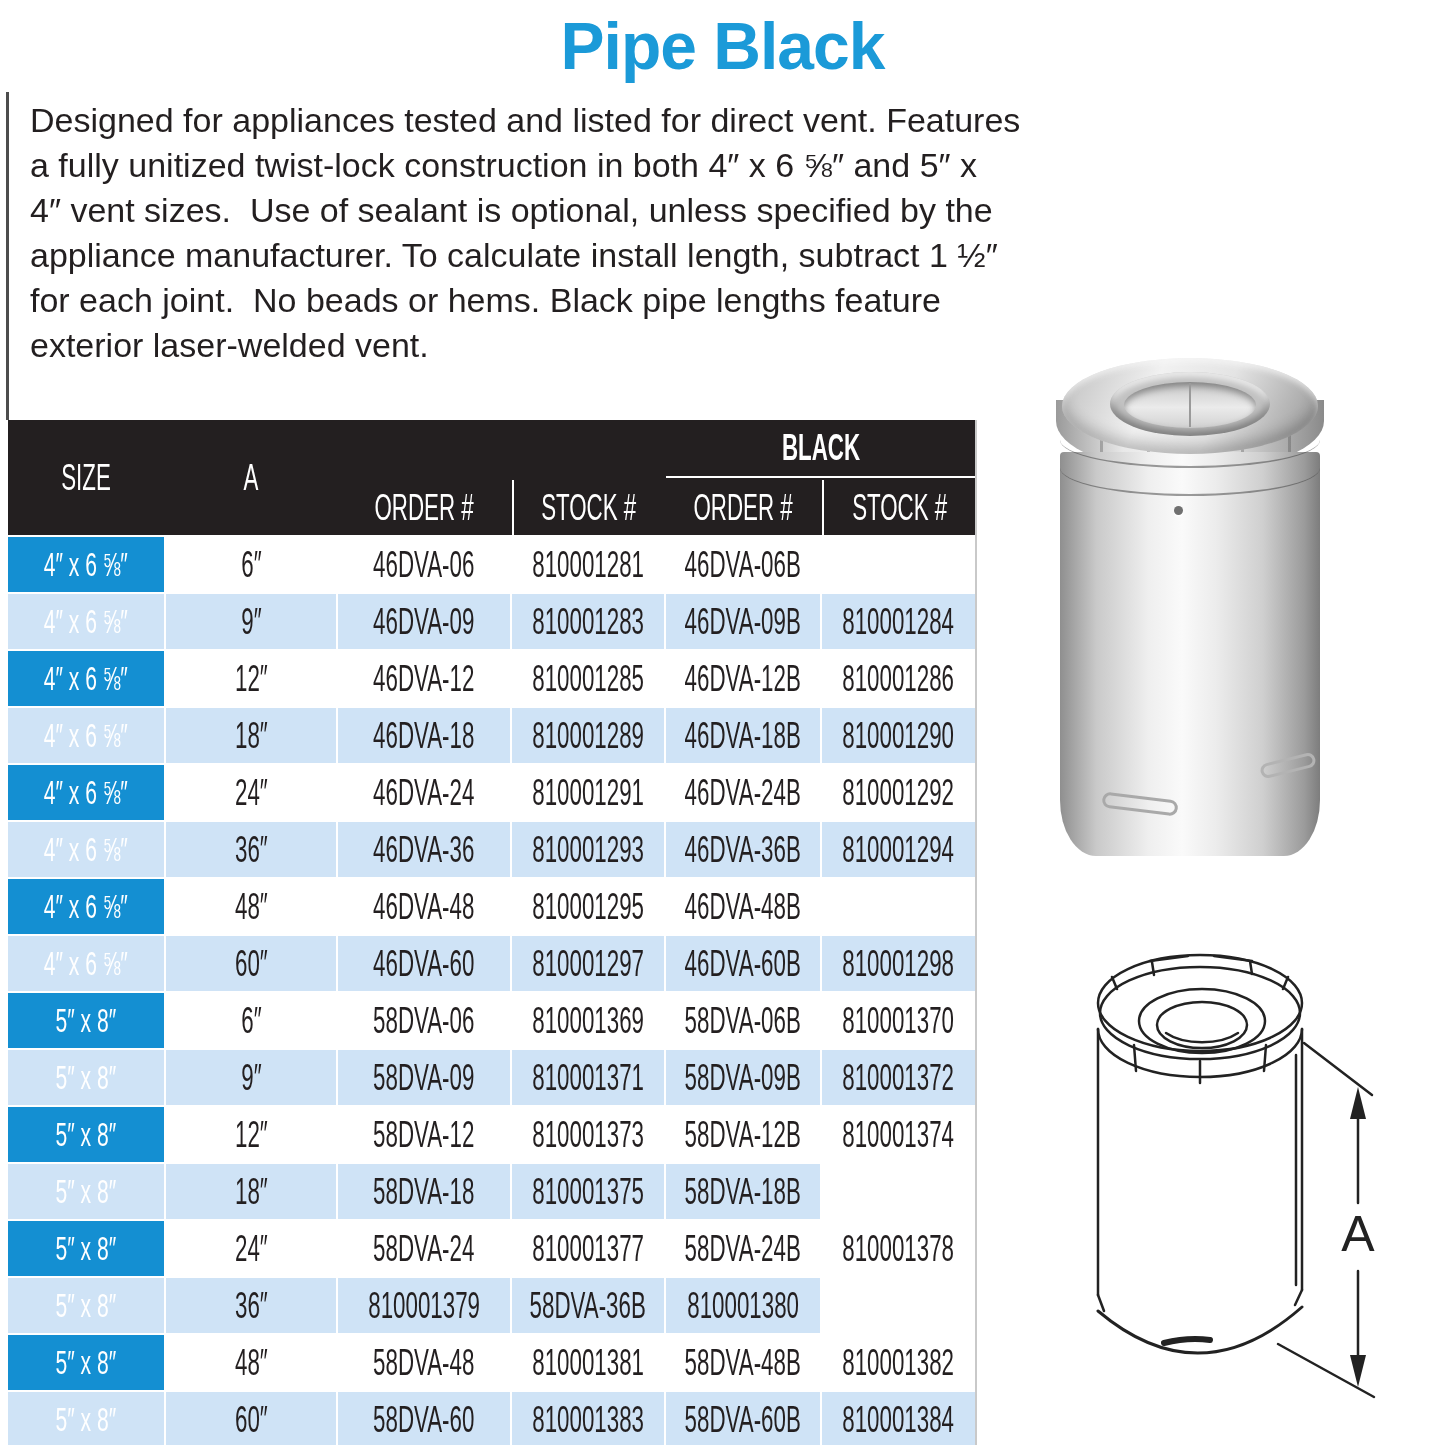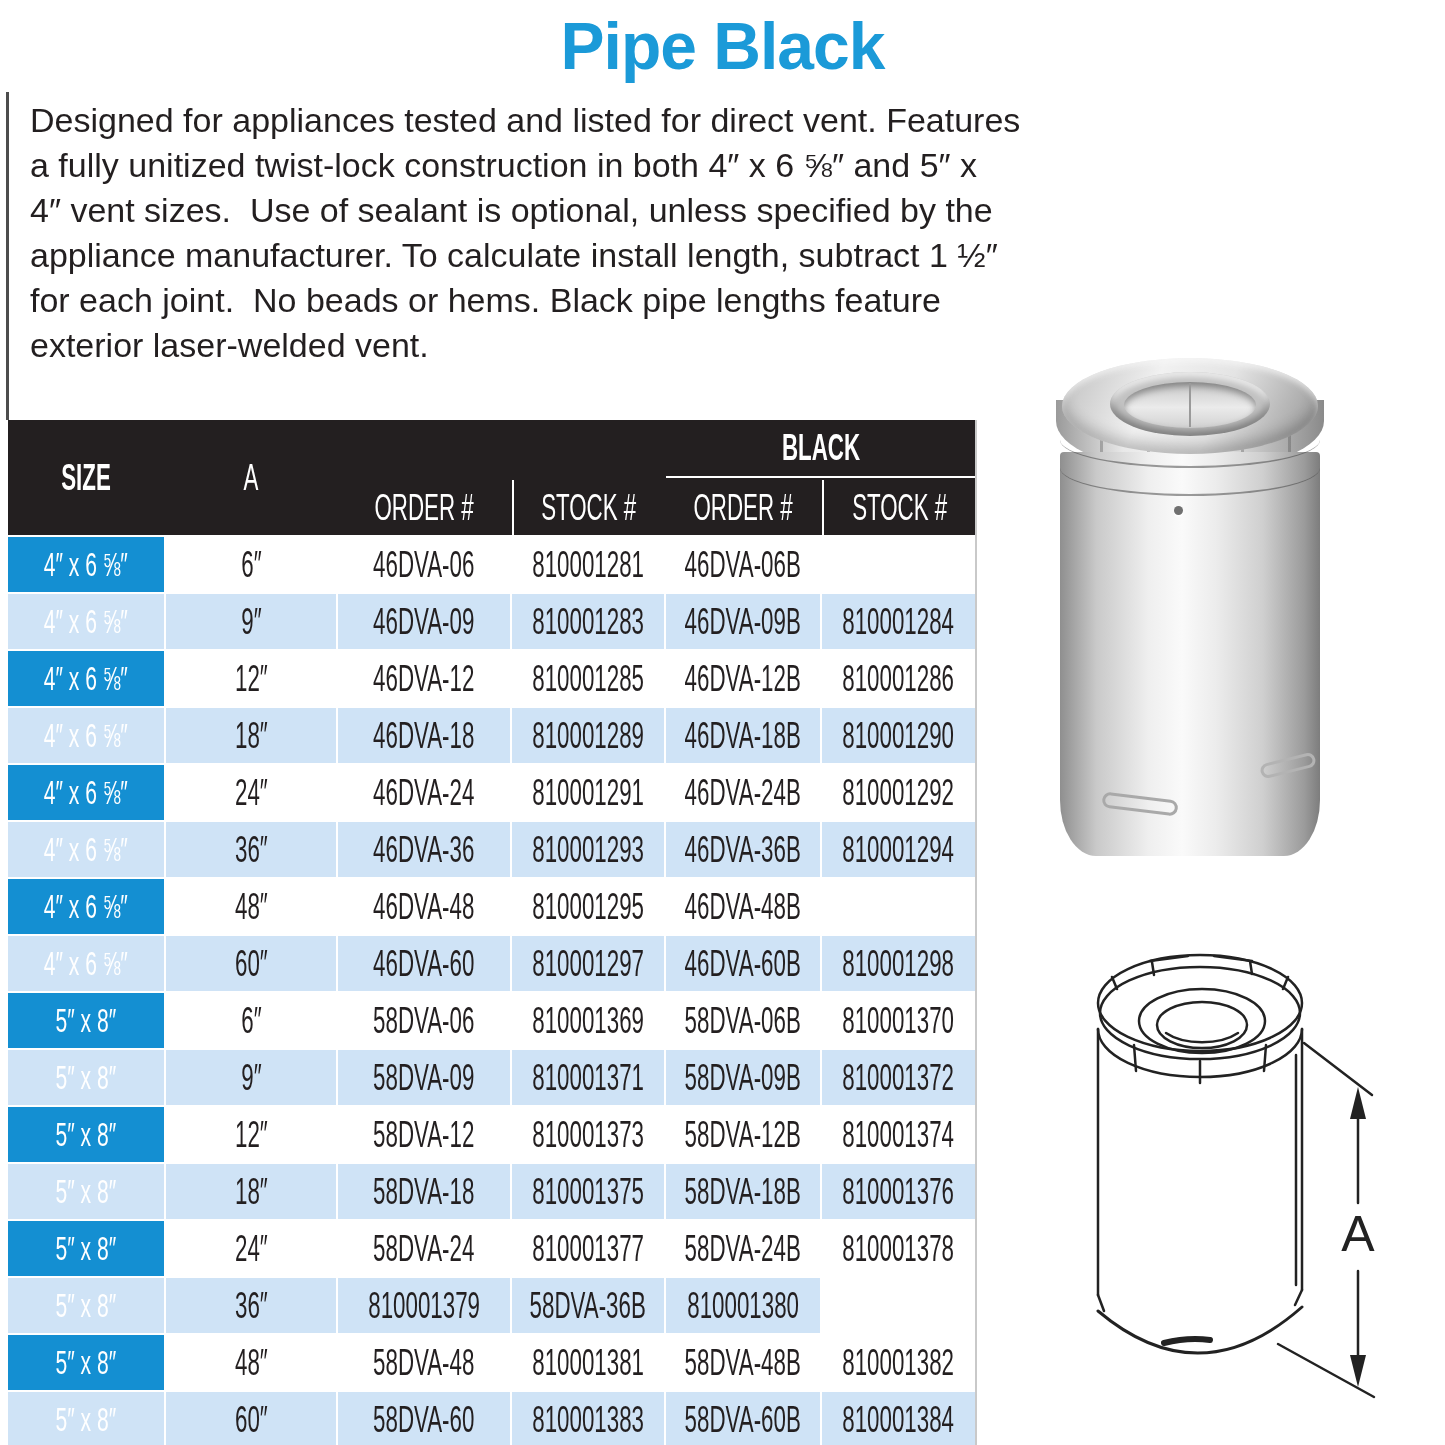--- a/index.html
+++ b/index.html
@@ -16,21 +16,21 @@
   .left-rule{position:absolute;left:6px;top:92px;width:3px;height:328px;background:#4d4d4d;}
   .intro{position:absolute;left:30px;top:98px;width:1075px;}
   .intro-line{font-size:34px;line-height:45px;white-space:pre;color:#231f20;}
   
   .stock-table{position:absolute;left:8px;top:420px;width:967px;border-right:2px solid #c9c9c9;}
   .thead{
     display:grid;grid-template-columns:156px 170px 172px 152px 154px 153px;
     grid-template-rows:58px 55px;gap:2px;background:#231f20;color:#ffffff;
   }
   .th{background:#231f20;display:flex;align-items:center;justify-content:center;font-size:36px;}
-  .th-size{grid-area:1/1/3/2;font-weight:bold;}
+  .th-size{grid-area:1/1/3/2;}
   .th-a{grid-area:1/2/3/3;}
   .th-gal{grid-area:1/3/2/5;border-bottom:2px solid #ffffff;}
   .th-blk{grid-area:1/5/2/7;border-bottom:2px solid #ffffff;font-weight:bold;}
   .th-go{grid-area:2/3/3/4;}
   .th-gs{grid-area:2/4/3/5;border-left:2px solid #ffffff;}
   .th-bo{grid-area:2/5/3/6;}
   .th-bs{grid-area:2/6/3/7;border-left:2px solid #ffffff;}
   .trows{display:flex;flex-direction:column;gap:2px;margin-top:2px;}
   .trow{
     display:grid;grid-template-columns:156px 170px 172px 152px 154px 153px;
@@ -364,23 +364,20 @@
             <span class="cnd">18″</span>
           </div>
           <div class="td">
             <span class="cnd">58DVA-18</span>
           </div>
           <div class="td">
             <span class="cnd">810001375</span>
           </div>
           <div class="td">
             <span class="cnd">58DVA-18B</span>
-          </div>
-          <div class="td">
-            <span class="cnd">810001376</span>
           </div>
         </div>
 
         <div class="trow">
           <div class="td size">
             <span class="cnd">5″ x 8″</span>
           </div>
           <div class="td">
             <span class="cnd">24″</span>
           </div>

